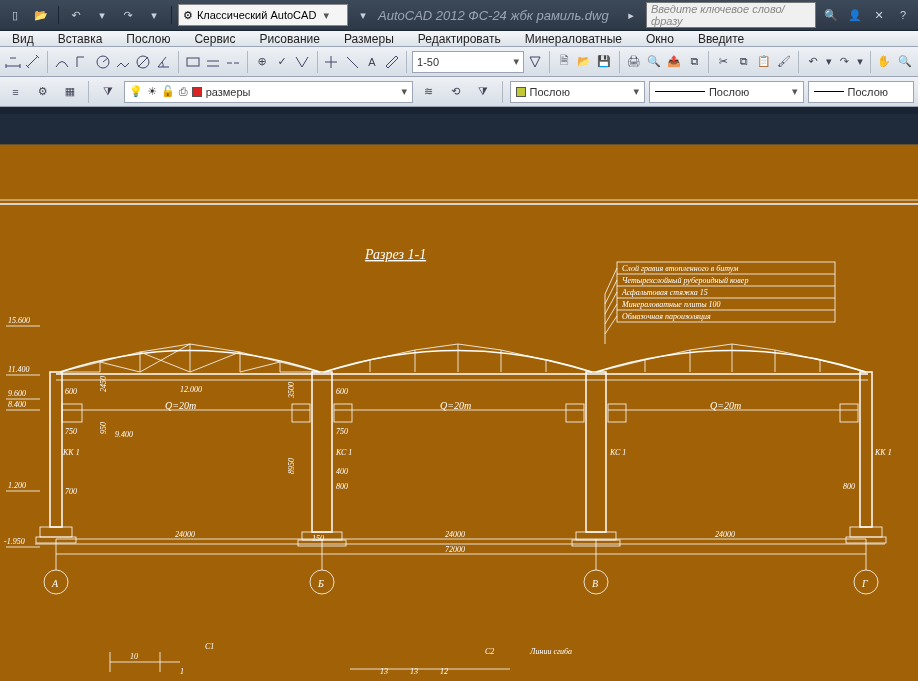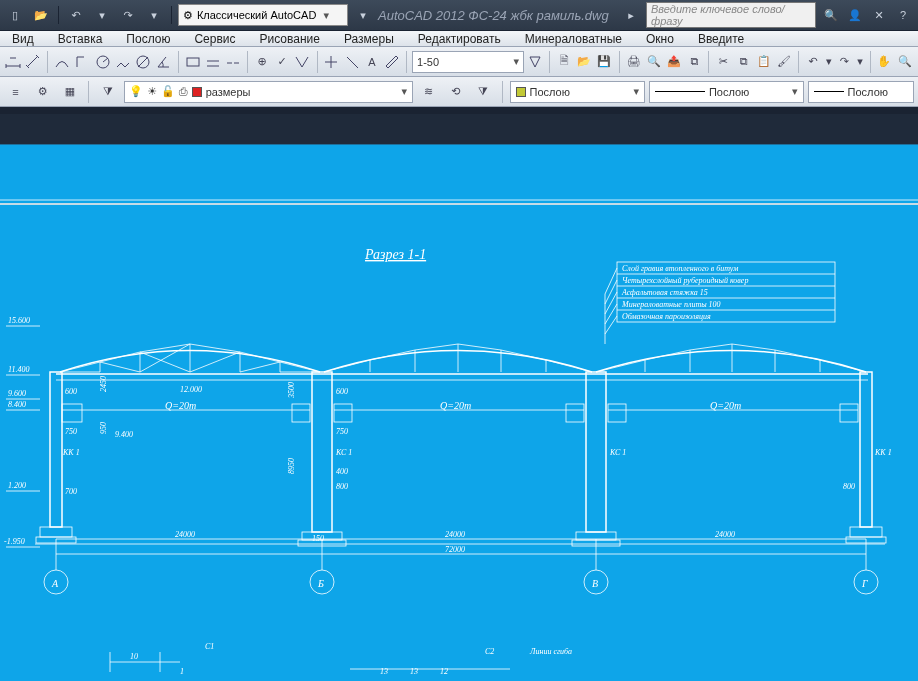--- a/index.html
+++ b/index.html
@@ -32,21 +32,21 @@
 .proprow .sep { width:1px; height:22px; background:#b0b8c4; margin:0 3px; }
 .proprow .combo { height:22px; background:#fff; border:1px solid #9aa4b5; display:flex; align-items:center; padding:0 5px; gap:4px; }
 .proprow .combo .drop { color:#555; margin-left:auto; }
 .proprow .tbtn { width:24px; height:24px; display:flex; align-items:center; justify-content:center; color:#445; }
 
 .ico { width:18px; height:18px; }
 
 
 .canvas-wrap { position:absolute; left:0; top:114px; right:0; bottom:0; background:#1f2a3a; }
 .canvas-wrap .cmd-echo { position:absolute; left:2px; top:2px; color:#c8d0dc; font-size:11px; font-family:Consolas,monospace;margin-top:36px; }
-.viewport { position:absolute; left:0; top:30px; right:0; bottom:0; background:#0ea5e9; overflow:hidden; }
+.viewport { position:absolute; left:0; top:30px; right:0; bottom:0; background:#a16207; overflow:hidden; }
 .viewport svg { width:100%; height:100%; }
 
 .viewport .dwg-text { fill:#fff; font-family:"Times New Roman",serif; font-style:italic; font-size:10px; }
 .viewport .dwg-text.small { font-size:8px; }
 .viewport .dwg-text.title { font-size:14px; text-decoration:underline; }
 .viewport .dwg-line { stroke:#fff; stroke-width:0.8; fill:none; }
 .viewport .dwg-line.thick { stroke-width:1.5; }
 .grid line { stroke:#2e3b4f; stroke-width:1; }
 
 

